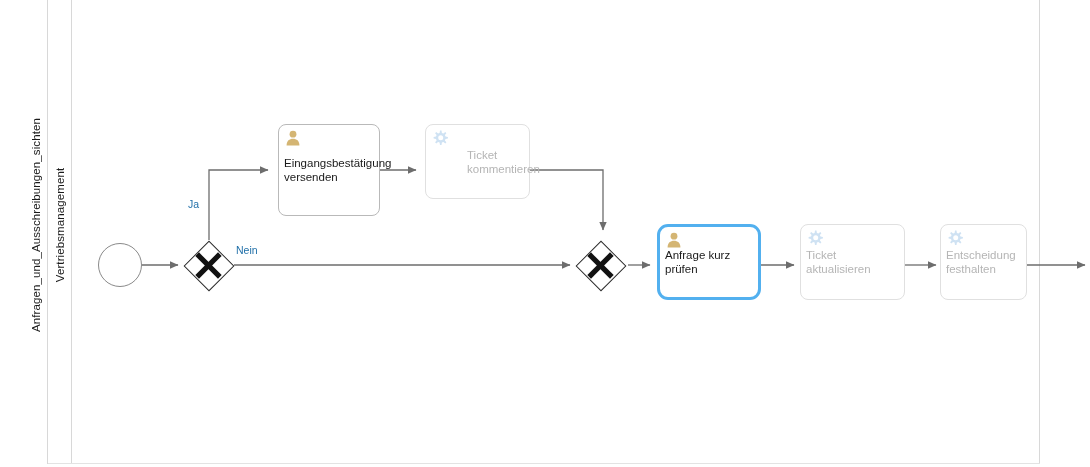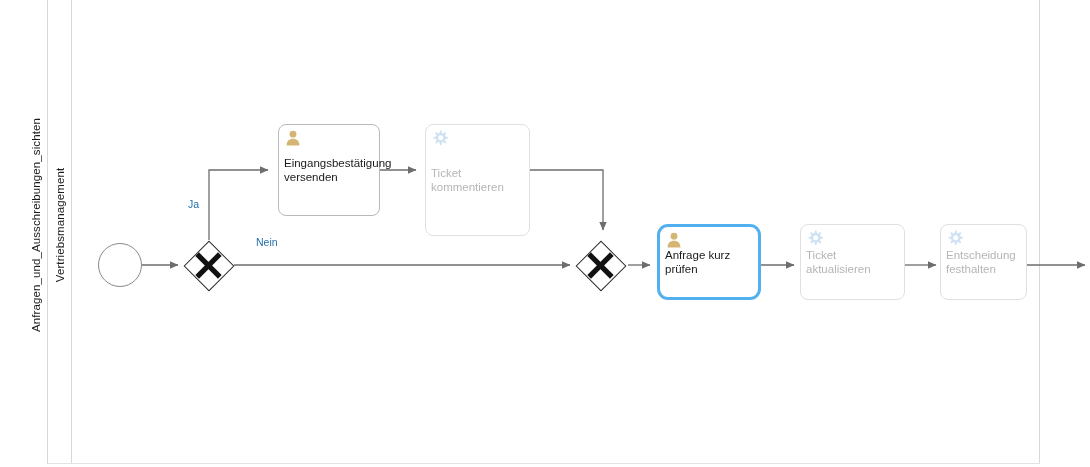--- a/index.html
+++ b/index.html
@@ -154,21 +154,21 @@
 
       <path d="M760,265 L794,265" marker-end="url(#arrow)"></path>
 
       <path d="M905,265 L936,265" marker-end="url(#arrow)"></path>
 
       <path d="M1026,265 L1085,265" marker-end="url(#arrow)"></path>
     </g>
   </svg>
 
   <div class="flow-label" style="left:188px; top:198px;">Ja</div>
-  <div class="flow-label" style="left:236px; top:236px;margin-left:20px;">Nein</div>
+  <div class="flow-label" style="left:236px; top:244px;">Nein</div>
 
   <div class="start-event" style="left:98px; top:243px;"></div>
 
   <div class="gateway-wrap" style="left:183px; top:240px;">
     <div class="gateway" style="left:7.5px; top:7.5px;"></div>
     <svg class="gateway-x" viewBox="0 0 51 51">
       <g stroke="#111111" stroke-width="5.2" stroke-linecap="square">
         <line x1="16" y1="16" x2="35" y2="35"></line>
         <line x1="35" y1="16" x2="16" y2="35"></line>
       </g>
@@ -186,21 +186,21 @@
   </div>
 
   <div class="task" style="left:278px; top:124px; width:102px; height:92px;">
     <svg class="task-icon" viewBox="0 0 18 18">
       <circle cx="9" cy="5.2" r="3.4" fill="#d4b573"></circle>
       <path d="M2.6,16.5 C2.6,11.8 5.4,9.8 9,9.8 C12.6,9.8 15.4,11.8 15.4,16.5 Z" fill="#d4b573"></path>
     </svg>
     <div class="task-label">Eingangsbestätigung versenden</div>
   </div>
 
-  <div class="task faded" style="left:425px; top:124px; width:105px; height:112px;">
+  <div class="task faded" style="left:425px; top:124px; width:105px; height:75px;padding-left:36px;">
     <svg class="task-icon" viewBox="0 0 18 18">
       <path fill="#cfe2f3" d="M9,1.6 L10.5,1.6 L10.9,4.0 L12.4,4.6 L14.3,3.1 L15.4,4.2 L13.9,6.1
         L14.5,7.6 L16.9,8.0 L16.9,9.5 L14.5,9.9 L13.9,11.4 L15.4,13.3 L14.3,14.4 L12.4,12.9
         L10.9,13.5 L10.5,15.9 L9,15.9 L8.6,13.5 L7.1,12.9 L5.2,14.4 L4.1,13.3 L5.6,11.4
         L5.0,9.9 L2.6,9.5 L2.6,8.0 L5.0,7.6 L5.6,6.1 L4.1,4.2 L5.2,3.1 L7.1,4.6 L8.6,4.0 Z"></path>
       <circle cx="9.7" cy="8.75" r="2.5" fill="#ffffff"></circle>
     </svg>
     <div class="task-label">Ticket kommentieren</div>
   </div>
 

